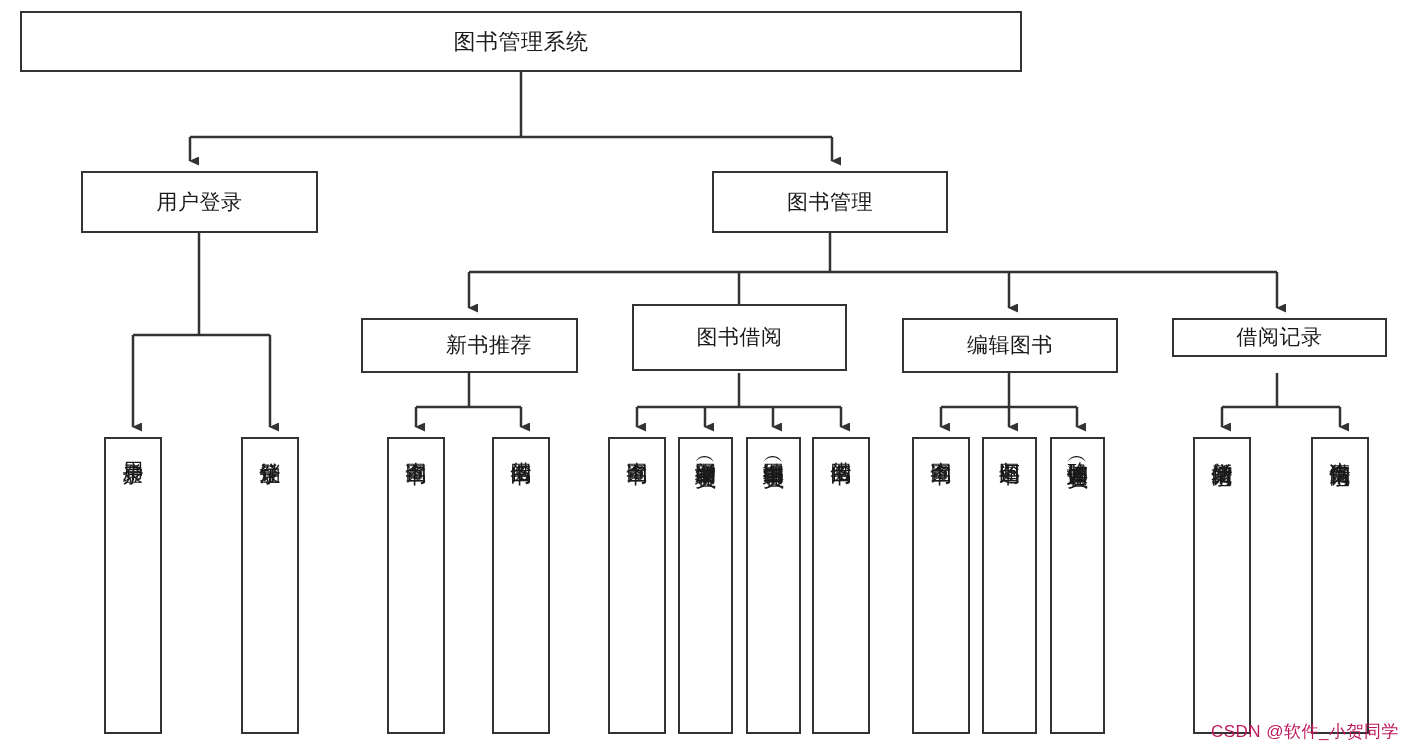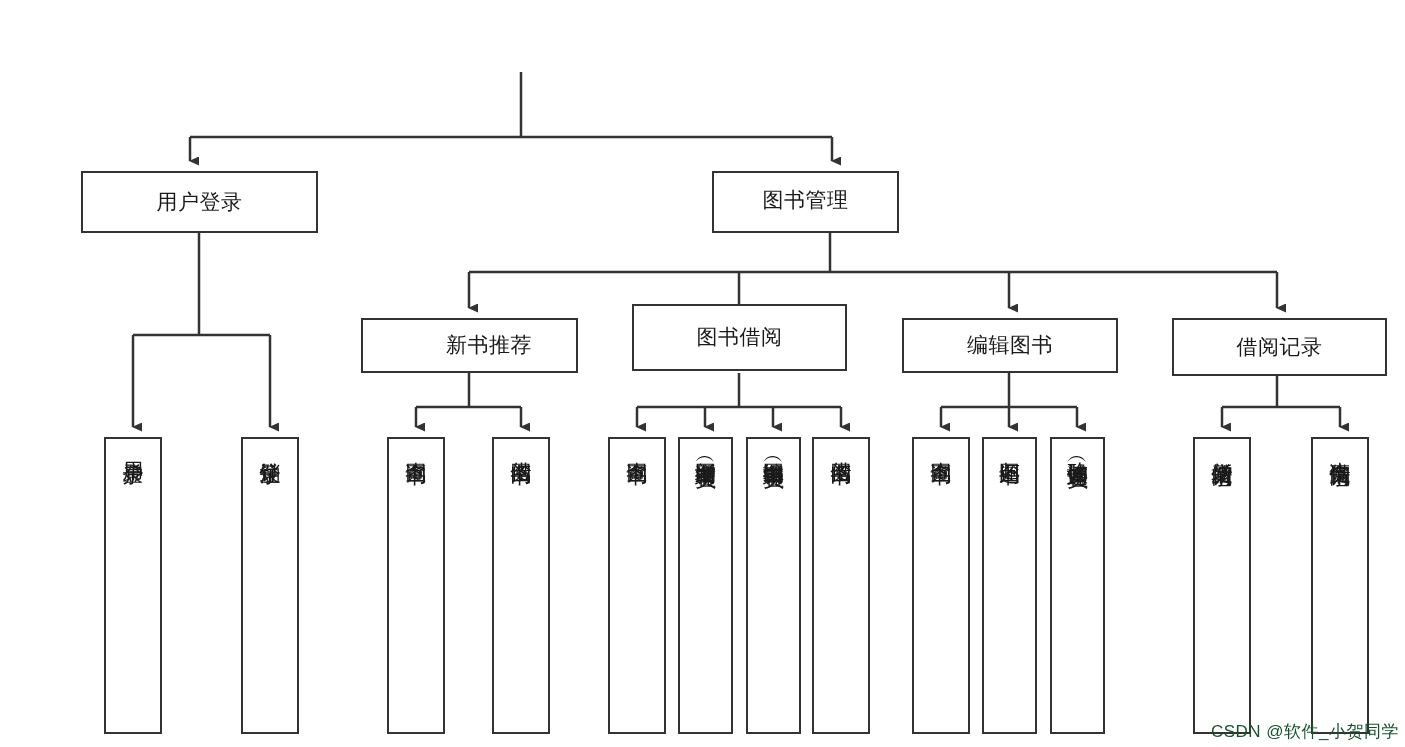--- a/index.html
+++ b/index.html
@@ -59,21 +59,21 @@
     font-size: 21px;
     line-height: 1.05;
     letter-spacing: 1px;
     white-space: nowrap;
   }
   #watermark {
     position: absolute;
     right: 6px;
     bottom: 4px;
     font-size: 17px;
-    color: #14532d;
+    color: #be185d;
     letter-spacing: 0.5px;
     z-index: 5;
     white-space: nowrap;
     text-align: right;
   }
 </style>
 </head>
 <body>
 
 <div id="canvas">
@@ -121,38 +121,41 @@
       <path d="M 1009 407 L 1009 427" marker-end="url(#arrow)"></path>
       <path d="M 1077 407 L 1077 427" marker-end="url(#arrow)"></path>
 
       <path d="M 1277 373 L 1277 407"></path>
       <path d="M 1222 407 L 1340 407"></path>
       <path d="M 1222 407 L 1222 427" marker-end="url(#arrow)"></path>
       <path d="M 1340 407 L 1340 427" marker-end="url(#arrow)"></path>
     </g>
   </svg>
 
+  <div class="node h-node root" style="left:20px; top:11px; width:1002px; height:61px;">
+    <span class="lbl">图书管理系统</span>
+  </div>
 
   <div class="node h-node" style="left:81px; top:171px; width:237px; height:62px;">
     <span class="lbl">用户登录</span>
   </div>
-  <div class="node h-node" style="left:712px; top:171px; width:187px; height:62px;font-family:Liberation Mono, monospace;">
+  <div class="node h-node" style="left:712px; top:171px; width:236px; height:62px;">
     <span class="lbl">图书管理</span>
   </div>
 
   <div class="node h-node" style="left:361px; top:318px; width:217px; height:55px;padding-left:39px;">
     <span class="lbl">新书推荐</span>
   </div>
   <div class="node h-node" style="left:632px; top:304px; width:215px; height:67px;">
     <span class="lbl">图书借阅</span>
   </div>
   <div class="node h-node" style="left:902px; top:318px; width:216px; height:55px;">
     <span class="lbl">编辑图书</span>
   </div>
-  <div class="node h-node" style="left:1172px; top:318px; width:215px; height:58px;">
+  <div class="node h-node" style="left:1172px; top:318px; width:215px; height:39px;">
     <span class="lbl">借阅记录</span>
   </div>
 
   <div class="node v-node" style="left:104px; top:437px; width:58px; height:297px;">
     <span class="lbl">用户登录</span>
   </div>
   <div class="node v-node" style="left:241px; top:437px; width:58px; height:297px;">
     <span class="lbl">注销登录</span>
   </div>
 

